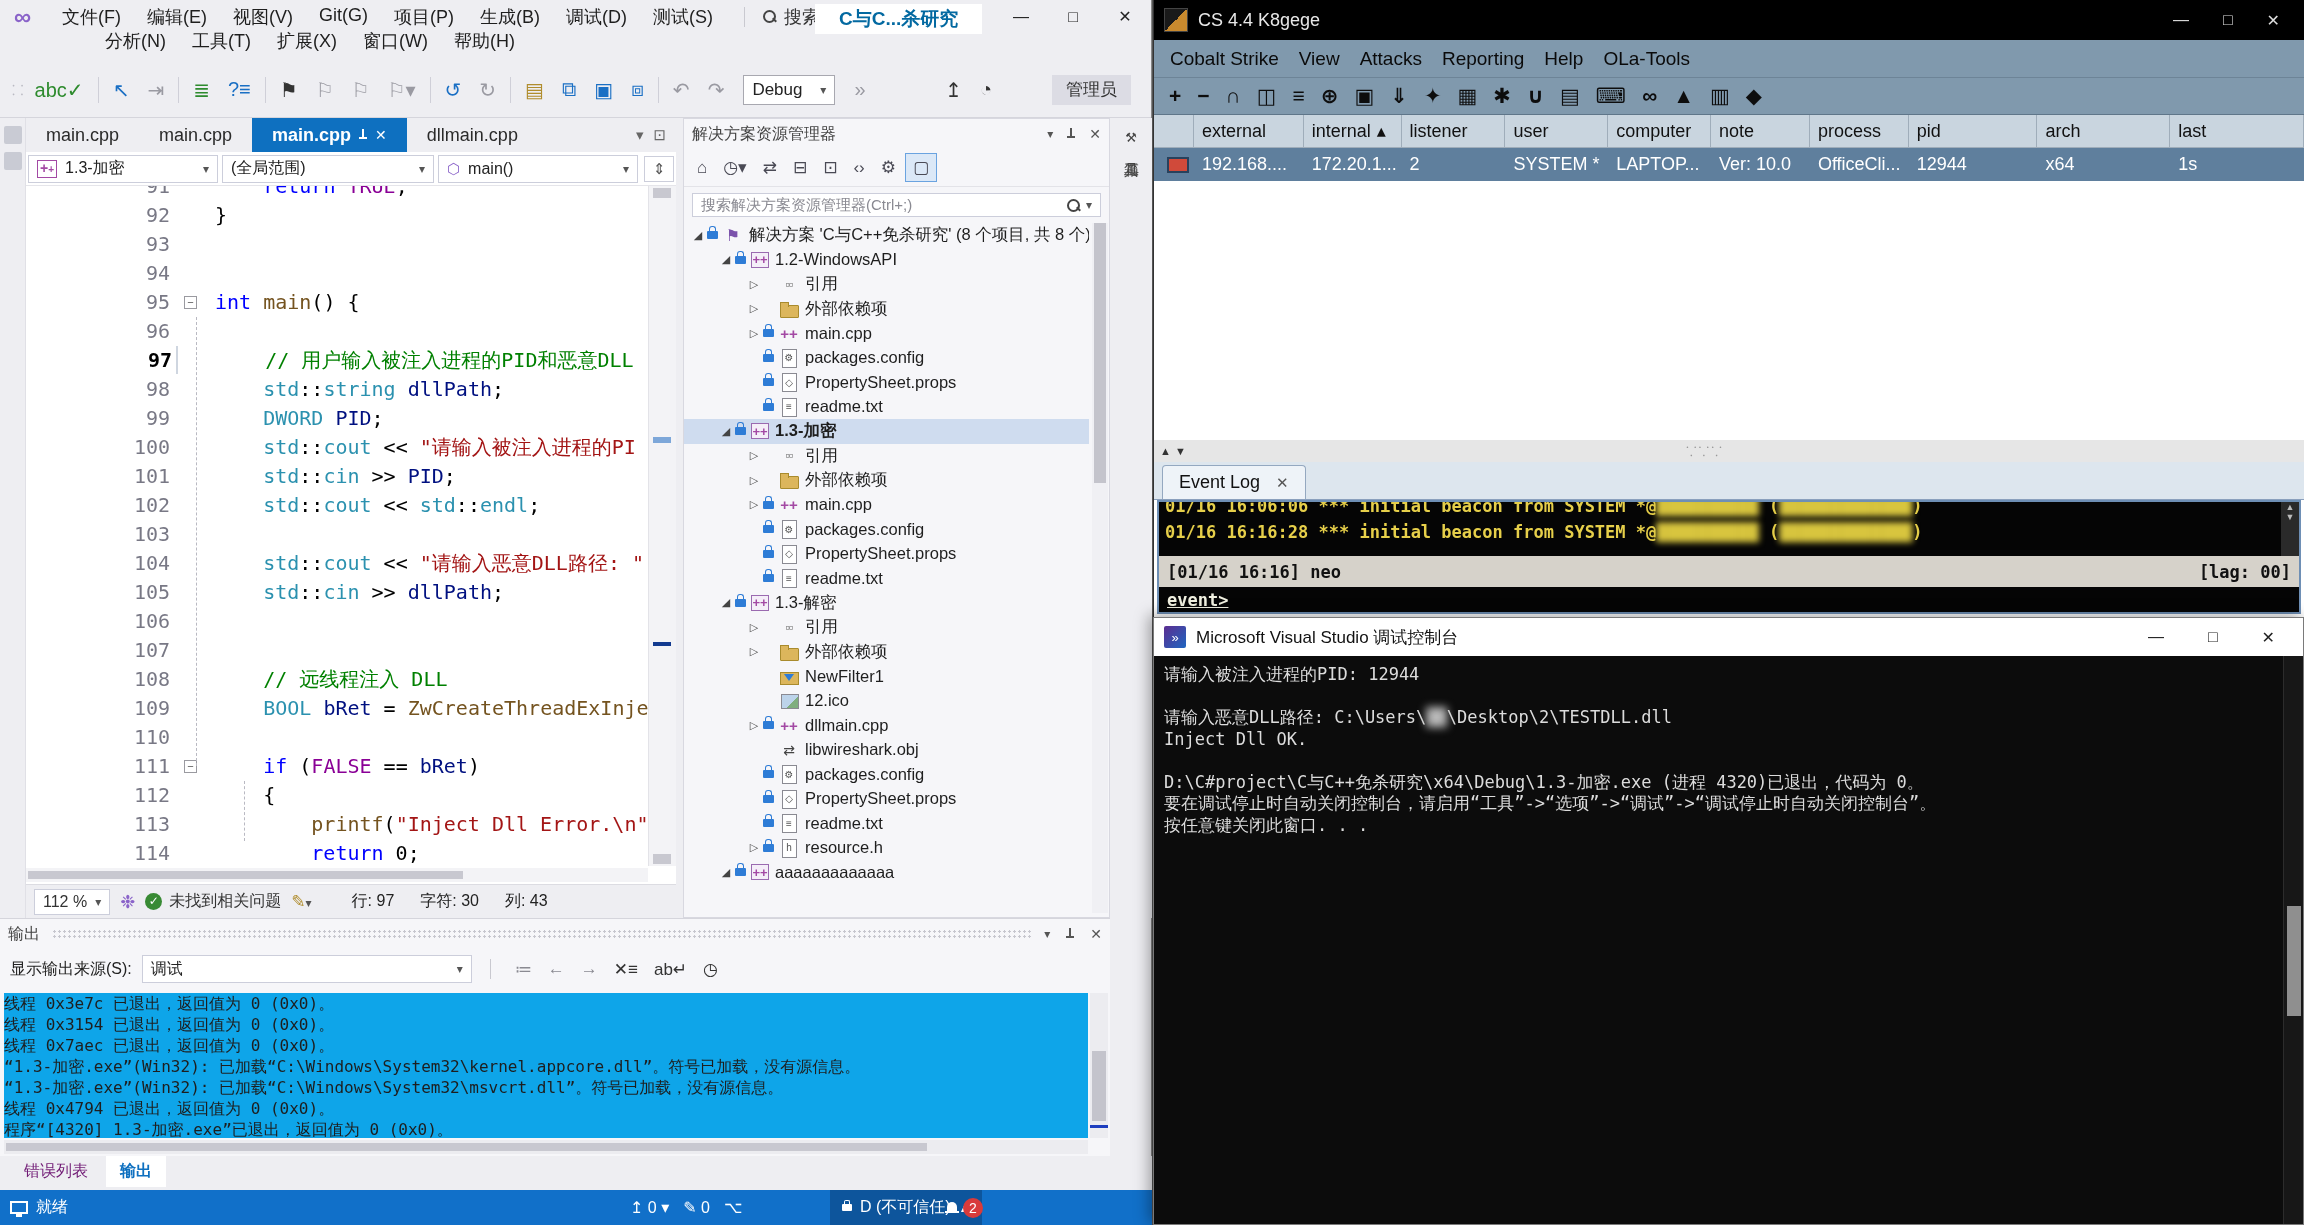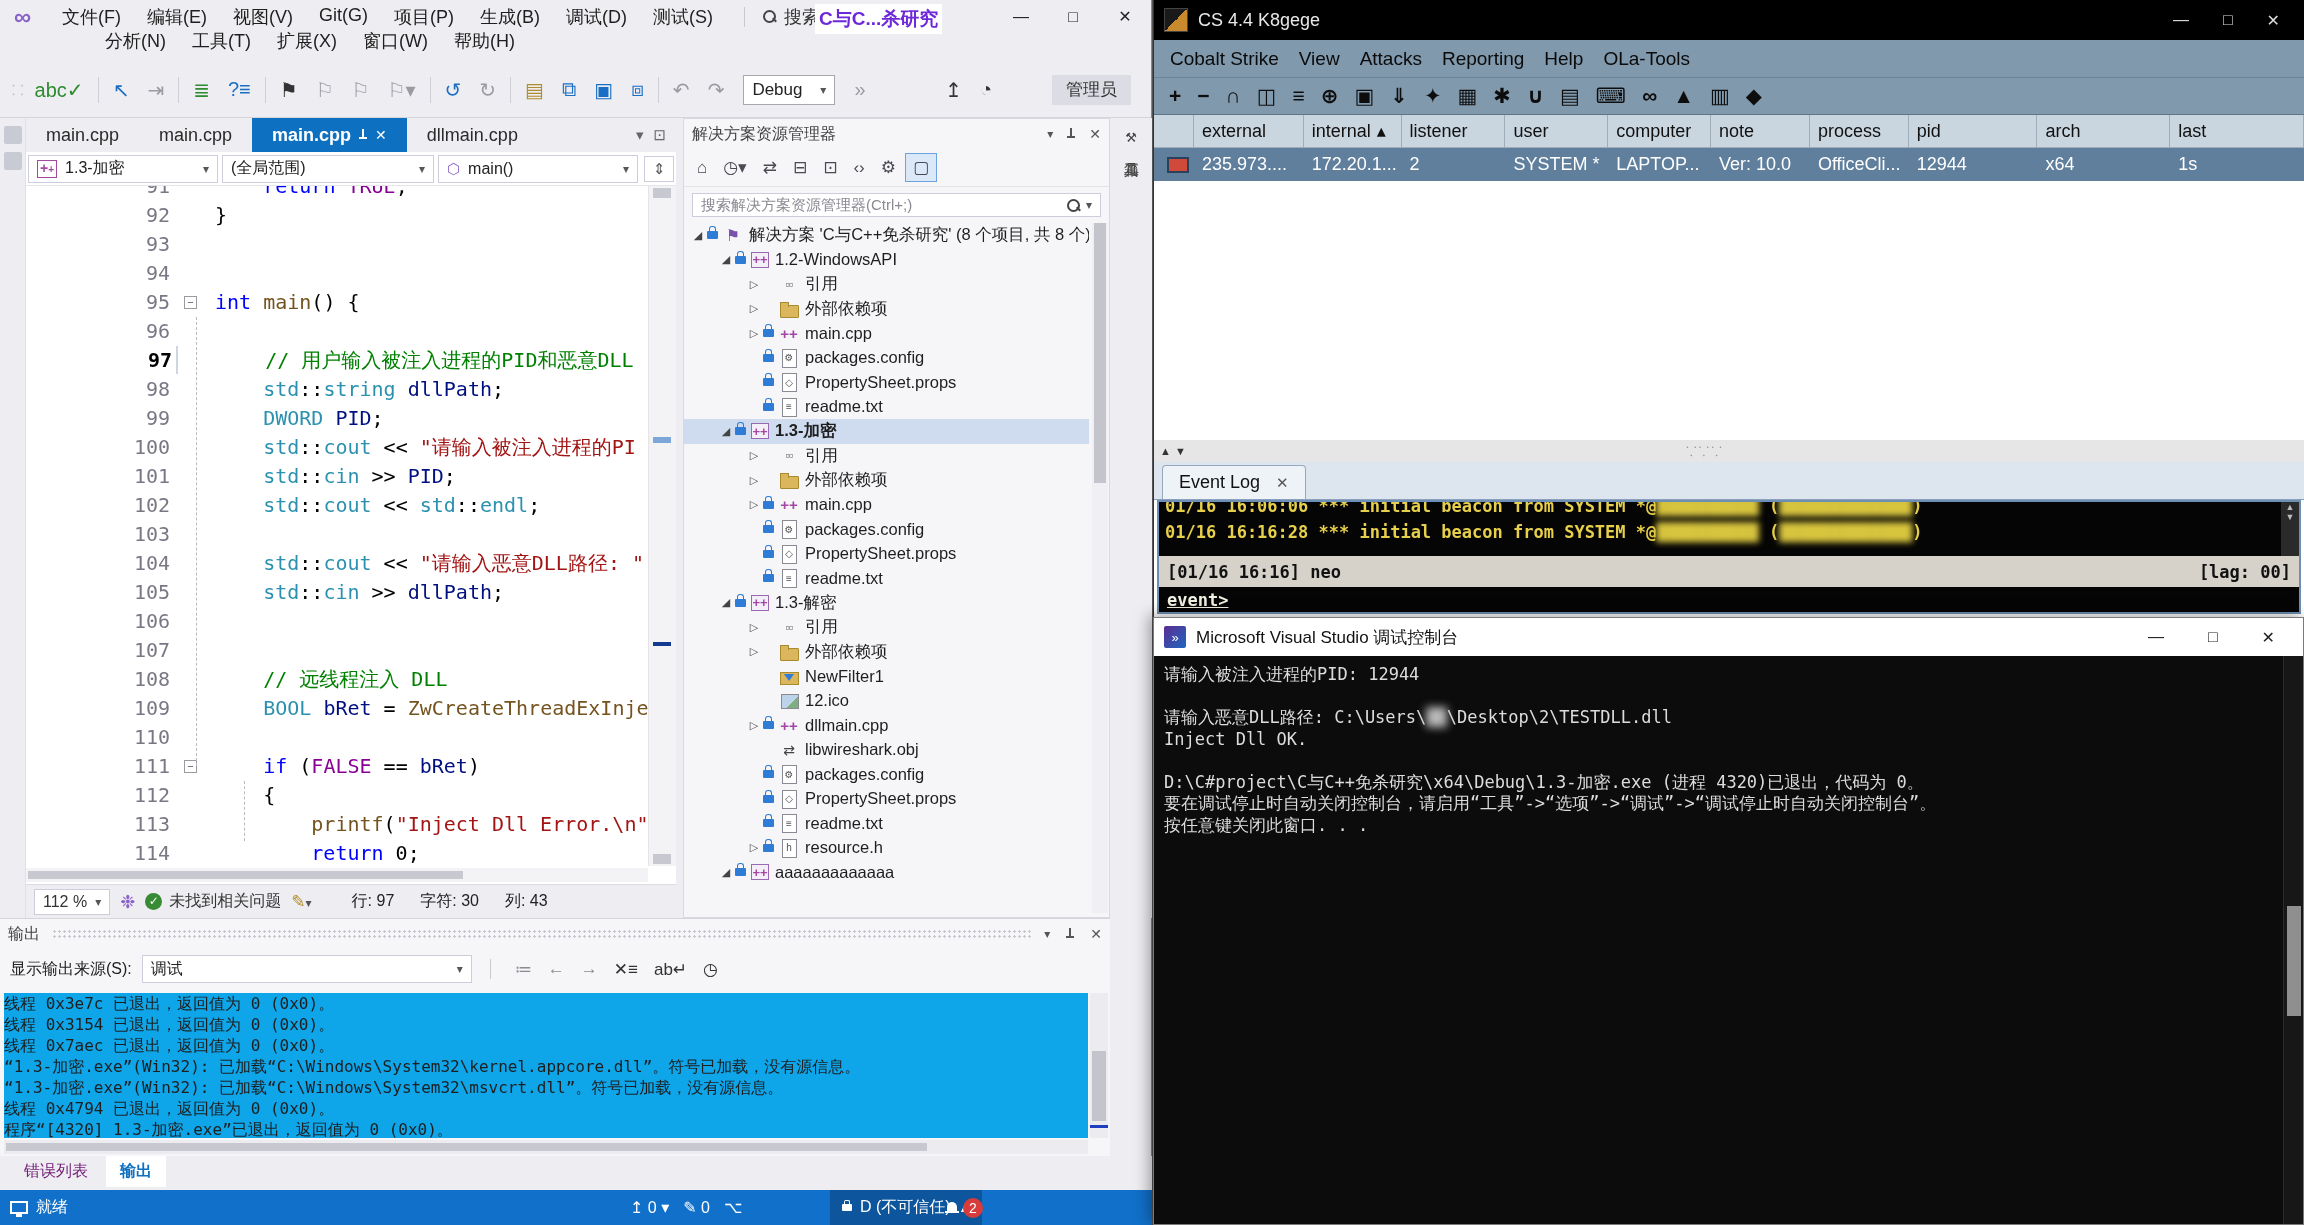--- a/index.html
+++ b/index.html
@@ -12,21 +12,21 @@
   .vs-titlebar { position:absolute; left:0; top:0; width:100%; height:33px; background:#eeeef2; display:flex; align-items:center; }
   .vs-logo { color:#8a63c9; font-size:24px; font-weight:bold; margin:0 18px 0 14px; }
   .menu-row { display:flex; }
   .menu-item { font-size:18px; color:#1e1e1e; padding:3px 13px; white-space:nowrap; }
   .vs-sep-v { width:1px; height:20px; background:#c9c9d0; margin:0 8px; }
   .vs-search { display:flex; align-items:center; gap:8px; font-size:18px; color:#333; padding:2px 10px; }
   .mag { position:relative; width:13px; height:13px; display:inline-block; }
   .mag::before { content:""; position:absolute; left:0; top:0; width:9px; height:9px; border:2px solid #444; border-radius:50%; }
   .mag::after { content:""; position:absolute; left:9px; top:9px; width:5px; height:2px; background:#444; transform:rotate(45deg); }
   .caret { font-size:12px; color:#555; }
-  .vs-title { position:absolute; left:815px; top:4px; font-size:19px; font-weight:bold; color:#6d28d9; background:#fff; padding:2px 4px; }
+  .vs-title { position:absolute; left:815px; top:4px; font-size:19px; font-weight:bold; color:#0369a1; background:#fff; padding:2px 24px; }
   .win-btns { position:absolute; right:0; top:0; display:flex; }
   .win-btn { width:52px; height:33px; display:flex; align-items:center; justify-content:center; font-size:16px; color:#222; }
   .vs-menurow2 { position:absolute; left:92px; top:26px; height:29px; display:flex; align-items:center; }
   .vs-toolbar { position:absolute; left:0; top:62px; width:100%; height:56px; display:flex; align-items:center; padding-left:8px; border-bottom:1px solid #d5d5dc; }
   .tb-i { font-size:20px; padding:4px 9px; color:#555; white-space:nowrap; }
   .tb-blue { color:#1a6fc4; } .tb-green { color:#2e8b2e; } .tb-gray { color:#9a9aa2; } .tb-gold { color:#b08d2e; } .tb-dark{ color:#333; }
   .tb-sep { width:1px; height:26px; background:#cfcfd8; margin:0 5px; }
   .grip { color:#b9b9c2; font-size:14px; letter-spacing:-2px; padding:0 4px; }
   .debug-combo { display:flex; align-items:center; justify-content:space-between; width:92px; height:30px; background:#fff; border:1px solid #a8a8b0; font-size:17px; padding:0 8px; margin:0 10px; color:#222; }
   .admin-chip { position:absolute; right:20px; display:flex; align-items:center; height:30px; background:#dcdce4; padding:0 14px; font-size:17px; color:#333; }
@@ -764,21 +764,21 @@
             <span>arch</span>
           </div>
           <div class="cs-hcell" style="width: 134px;">
             <span>last</span>
           </div>
         </div>
       <div class="cs-drow" id="cs-drow">
           <div class="cs-dcell" style="width: 40px;">
             <span class="beacon-ico"></span>
           </div>
-          <div class="cs-dcell" style="width: 110px;">235.973....</div>
+          <div class="cs-dcell" style="width: 110px;">192.168....</div>
           <div class="cs-dcell" style="width: 98px;">172.20.1...</div>
           <div class="cs-dcell" style="width: 104px;">2</div>
           <div class="cs-dcell" style="width: 103px;">SYSTEM *</div>
           <div class="cs-dcell" style="width: 103px;">LAPTOP...</div>
           <div class="cs-dcell" style="width: 99px;">Ver: 10.0</div>
           <div class="cs-dcell" style="width: 99px;">OfficeCli...</div>
           <div class="cs-dcell" style="width: 129px;">12944</div>
           <div class="cs-dcell" style="width: 133px;">x64</div>
           <div class="cs-dcell" style="width: 134px;">1s</div>
         </div>

